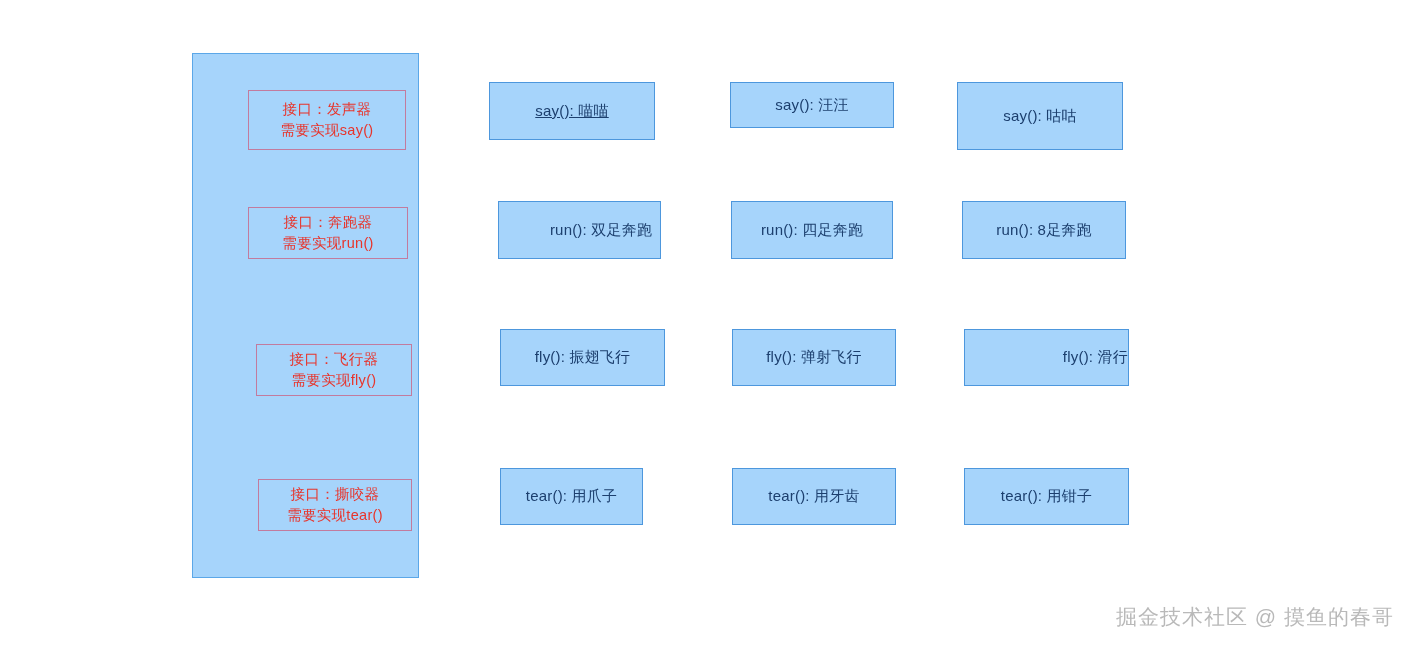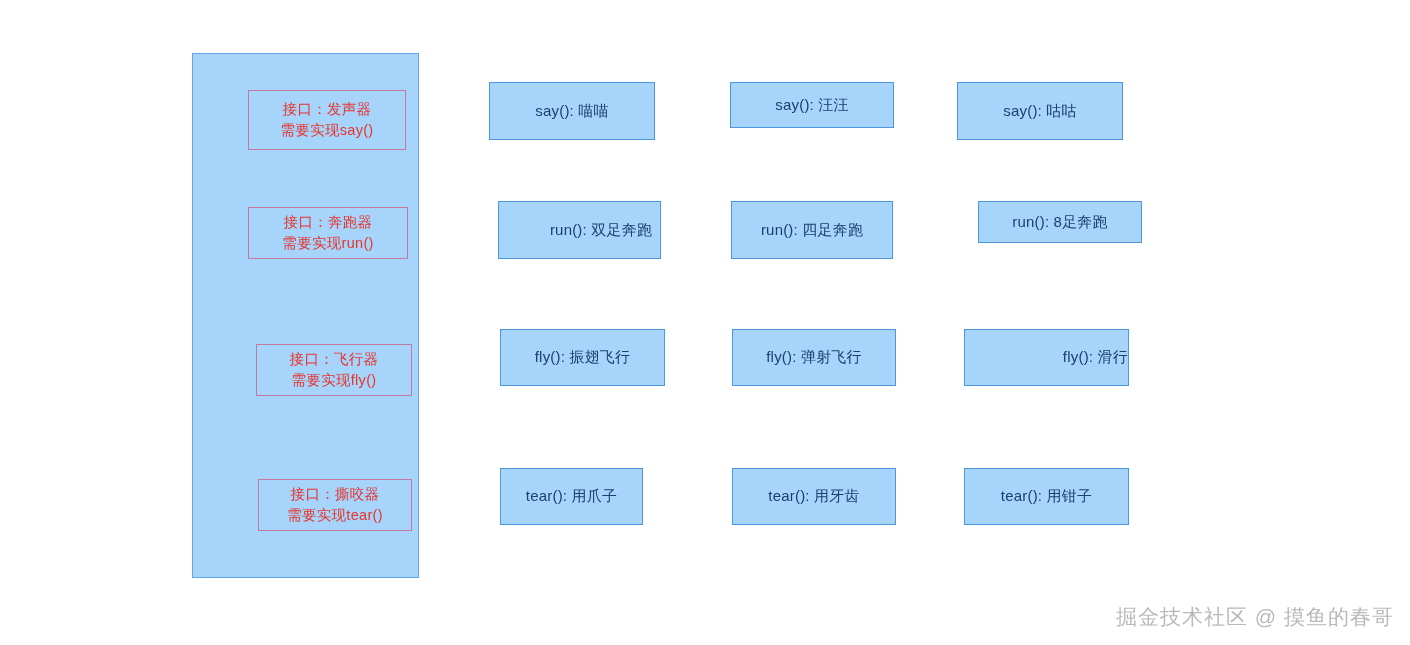--- a/index.html
+++ b/index.html
@@ -104,37 +104,37 @@
   <div class="spec-box" style="left:256px; top:344px; width:156px; height:52px;">
     <span class="line1">接口：飞行器</span>
     <span class="line2">需要实现fly()</span>
   </div>
 
   <div class="spec-box" style="left:258px; top:479px; width:154px; height:52px;">
     <span class="line1">接口：撕咬器</span>
     <span class="line2">需要实现tear()</span>
   </div>
 
-  <div class="impl-box" style="left:489px; top:82px; width:166px; height:58px;">
+  <div class="impl-box" style="left:489px; top:82px; width:166px; height:58px;text-decoration:underline;">
     <span>say(): 喵喵</span>
   </div>
   <div class="impl-box" style="left:730px; top:82px; width:164px; height:46px;">
     <span>say(): 汪汪</span>
   </div>
-  <div class="impl-box" style="left:957px; top:82px; width:166px; height:58px;">
+  <div class="impl-box" style="left:957px; top:82px; width:166px; height:68px;">
     <span>say(): 咕咕</span>
   </div>
 
   <div class="impl-box" style="left:498px; top:201px; width:163px; height:58px;padding-left:43px;">
     <span>run(): 双足奔跑</span>
   </div>
   <div class="impl-box" style="left:731px; top:201px; width:162px; height:58px;">
     <span>run(): 四足奔跑</span>
   </div>
-  <div class="impl-box" style="left:962px; top:201px; width:164px; height:42px;margin-left:16px;">
+  <div class="impl-box" style="left:962px; top:201px; width:164px; height:58px;">
     <span>run(): 8足奔跑</span>
   </div>
 
   <div class="impl-box" style="left:500px; top:329px; width:165px; height:57px;">
     <span>fly(): 振翅飞行</span>
   </div>
   <div class="impl-box" style="left:732px; top:329px; width:164px; height:57px;">
     <span>fly(): 弹射飞行</span>
   </div>
   <div class="impl-box" style="left:964px; top:329px; width:165px; height:57px;justify-content:flex-end;">

